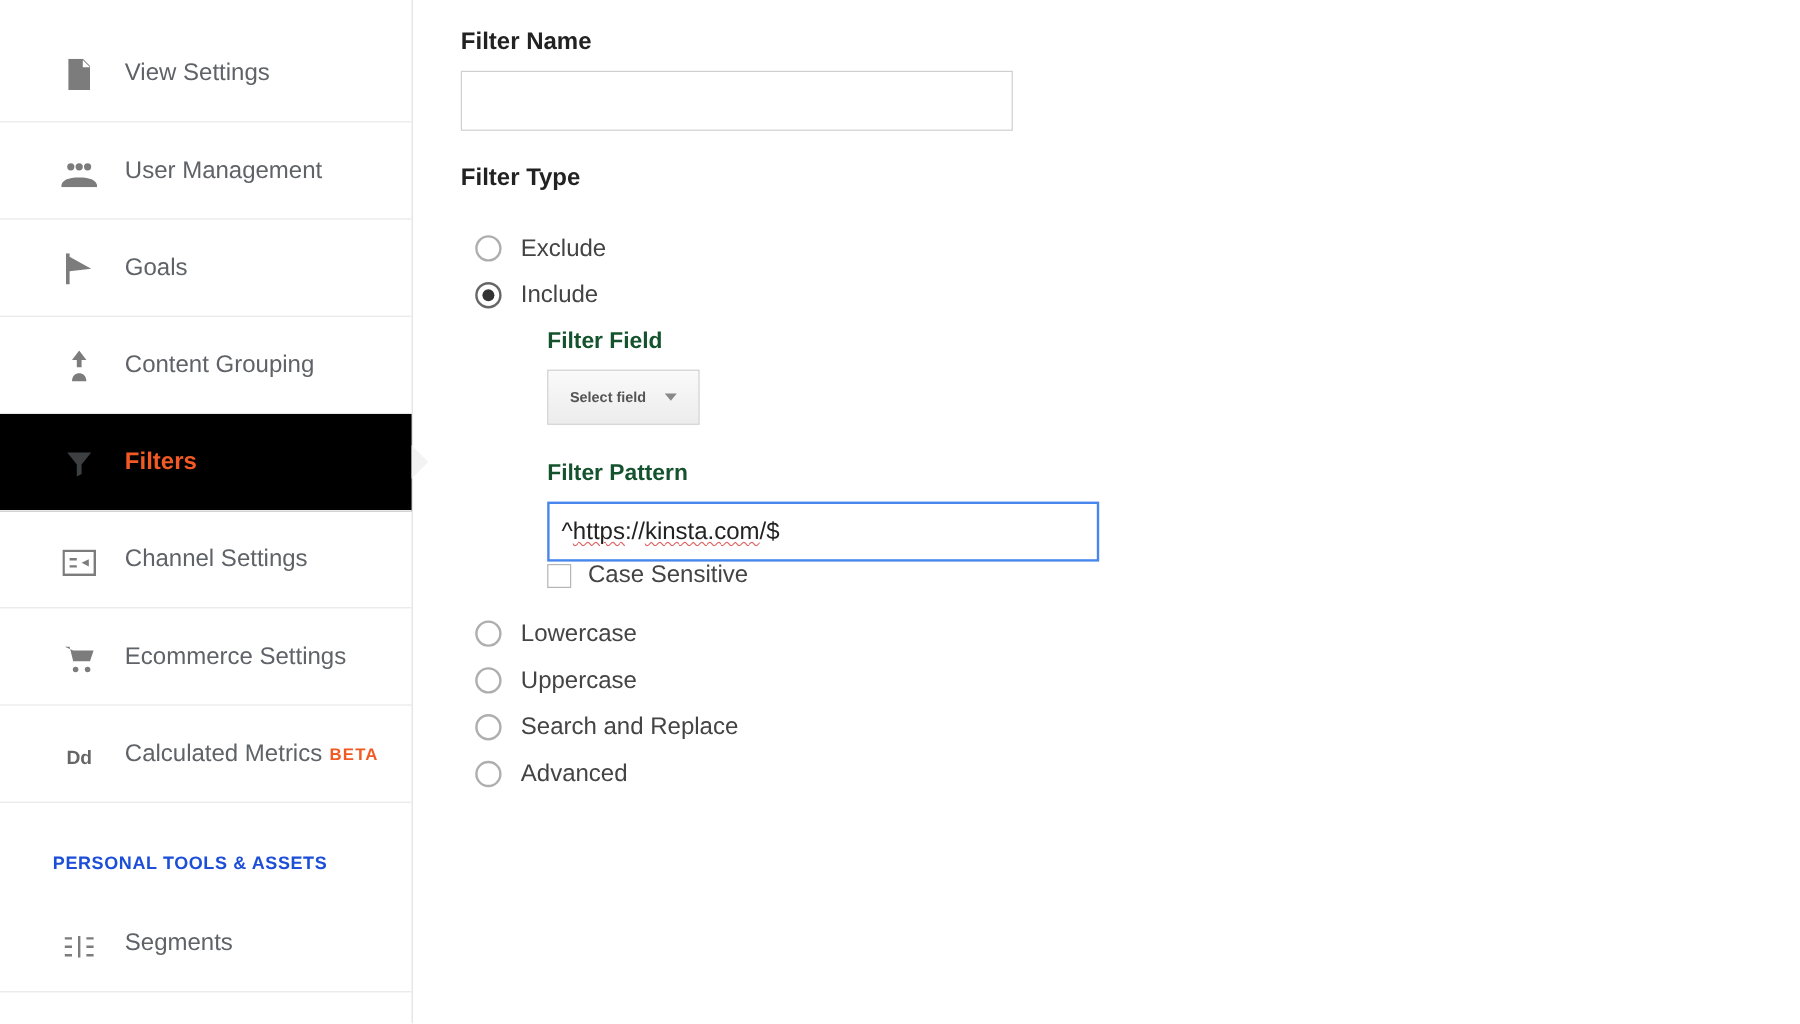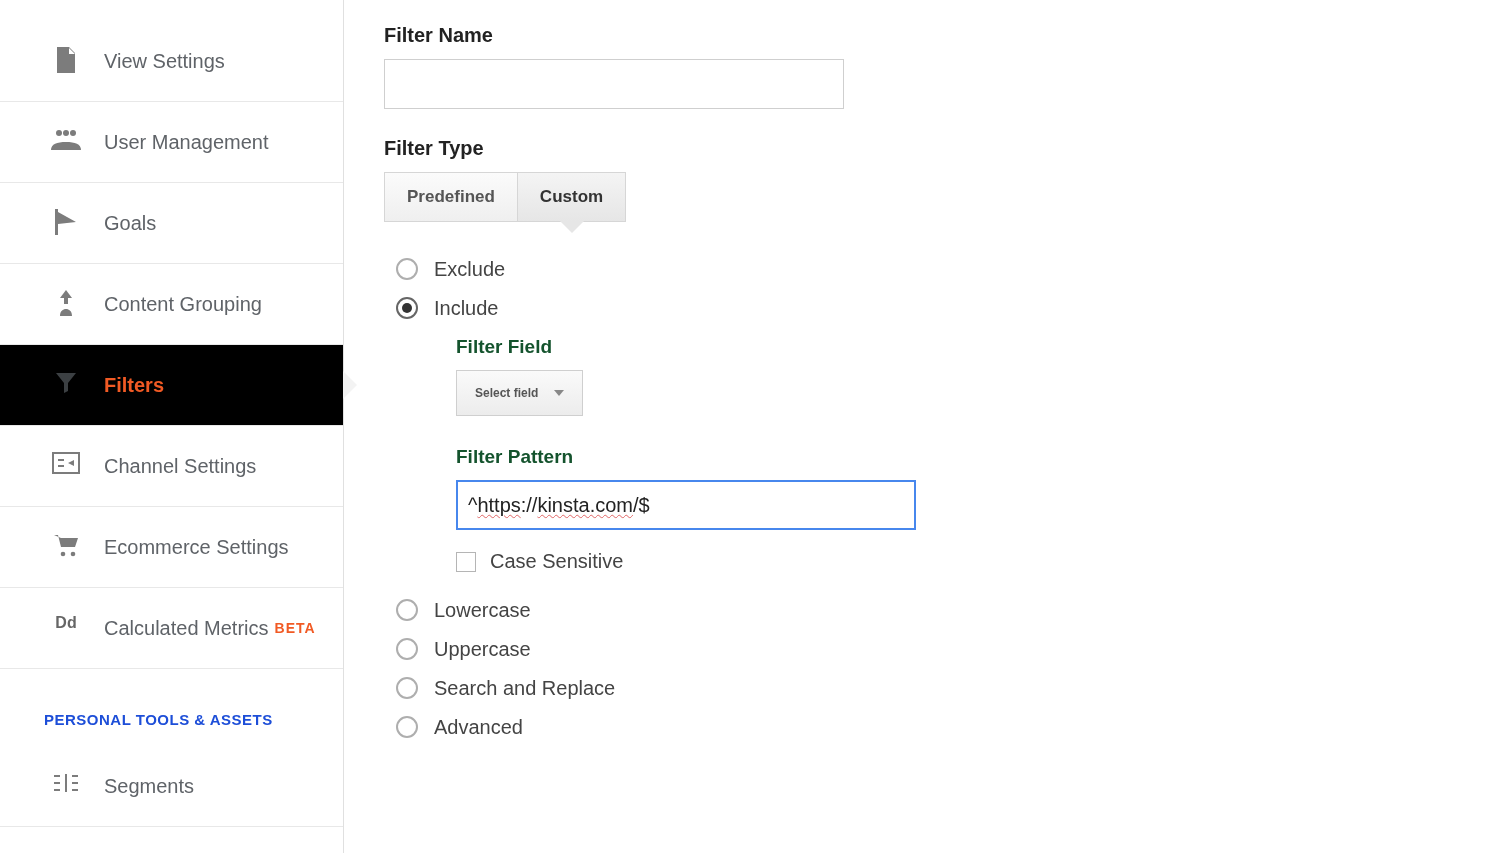--- a/index.html
+++ b/index.html
@@ -29,21 +29,21 @@
     padding: 26px 20px 26px 50px;
     border-bottom: 1px solid #e8e8e8;
     cursor: pointer;
     color: #5f6368;
     position: relative;
   }
   .side-item .icon {
     width: 32px;
     height: 28px;
     display: flex;
-    align-items: flex-start;
+    align-items: flex-end;
     justify-content: center;
     margin-right: 22px;
     color: #7c7c7c;
   }
   .side-item.active {
     background: #000000;
     color: #f15a24;
     font-weight: 600;
   }
   .side-item.active .icon { color: #3c4043; }
@@ -203,21 +203,20 @@
   .caret-down {
     width: 0; height: 0;
     border-left: 5px solid transparent;
     border-right: 5px solid transparent;
     border-top: 6px solid #888;
   }
 
   
   .checkbox-row {
     display: flex; align-items: center;
-    margin-top: 20px;
     cursor: pointer;
   }
   .checkbox-box {
     width: 20px; height: 20px;
     border: 1px solid #b5b5b5;
     margin-right: 14px;
     background:#fff;
   }
   .checkbox-label { font-size: 20px; color: #444; }
 
@@ -323,24 +322,20 @@
 
   <div class="main">
 
     <div class="field-block">
       <div class="field-label">Filter Name</div>
       <input class="text-input" type="text" value="" style="">
     </div>
 
     <div class="field-block">
       <div class="field-label">Filter Type</div>
-      <div class="tabs">
-        <div class="tab">Predefined</div>
-        <div class="tab active">Custom</div>
-      </div>
     </div>
 
     <div class="radio-list">
 
       <div class="radio-row">
         <span class="radio-circle"></span>
         <span class="radio-label">Exclude</span>
       </div>
 
       <div class="radio-row">

